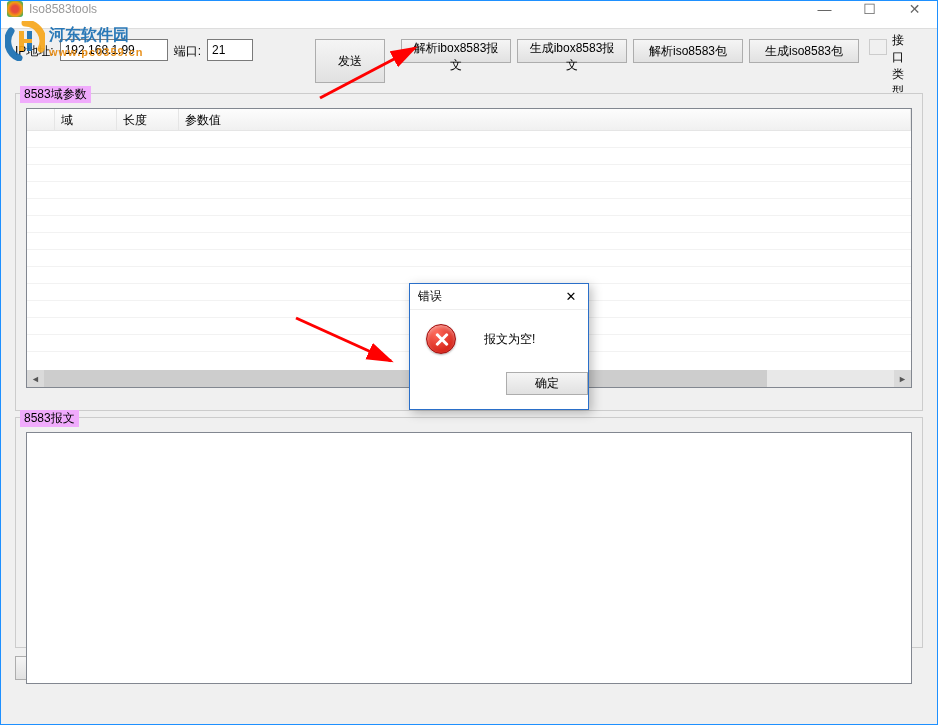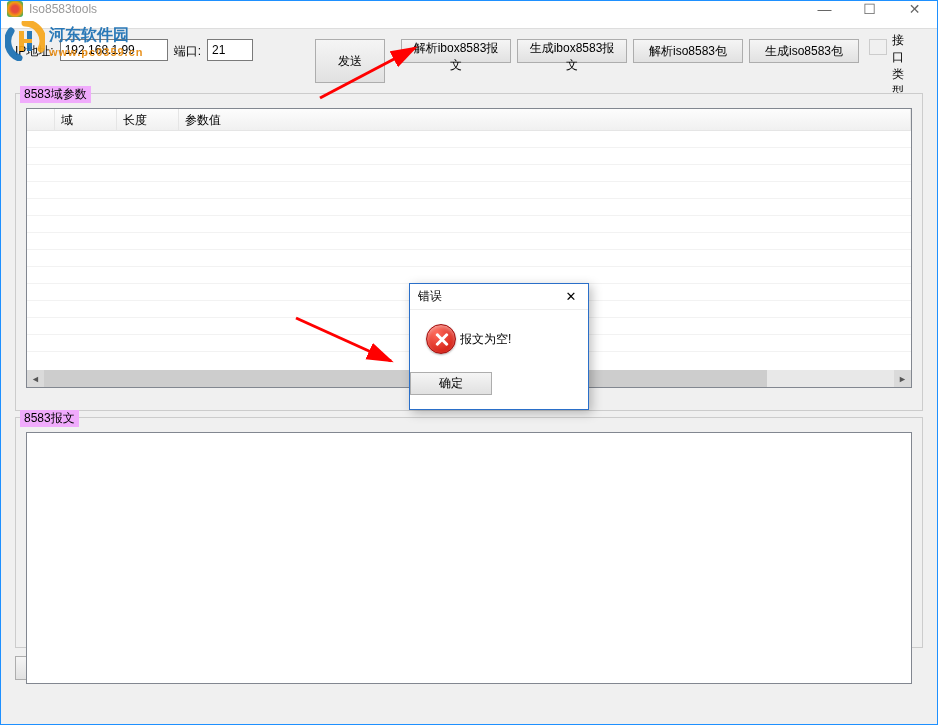--- a/index.html
+++ b/index.html
@@ -217,21 +217,21 @@
       border-bottom: 1px solid #eee;
     }
     .dlg-close {
       width: 22px; height: 18px;
       display: flex; align-items: center; justify-content: center;
       font-size: 13px;
     }
     .dlg-body {
       display: flex;
       align-items: center;
-      gap: 4px;
+      gap: 28px;
       padding: 14px 12px 10px 16px;
     }
     .err-icon {
       width: 30px; height: 30px;
       border-radius: 50%;
       background: radial-gradient(circle at 35% 30%, #ff6b5b, #d42015 75%);
       border: 1px solid #a01010;
       position: relative;
       box-shadow: inset 0 2px 4px rgba(255,255,255,0.5), 0 1px 2px rgba(0,0,0,0.3);
     }
@@ -241,21 +241,21 @@
       width: 16px; height: 3px;
       background: #fff;
       top: 13px; left: 7px;
       border-radius: 1px;
     }
     .err-icon::before { transform: rotate(45deg); }
     .err-icon::after { transform: rotate(-45deg); }
     .dlg-footer {
       padding: 8px 0 14px 0;
       display: flex;
-      justify-content: flex-start;
+      justify-content: flex-end;
     }
     .dlg-footer .btn { width: 82px; height: 23px; }
     
     .arrow-annot {
       position: absolute;
       pointer-events: none;
     }
   </style>
 </head>
 <body>

